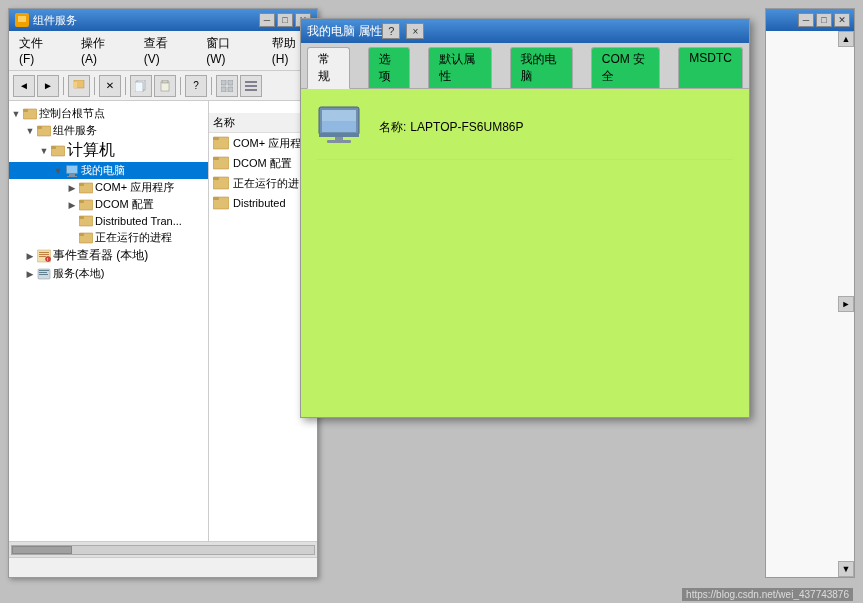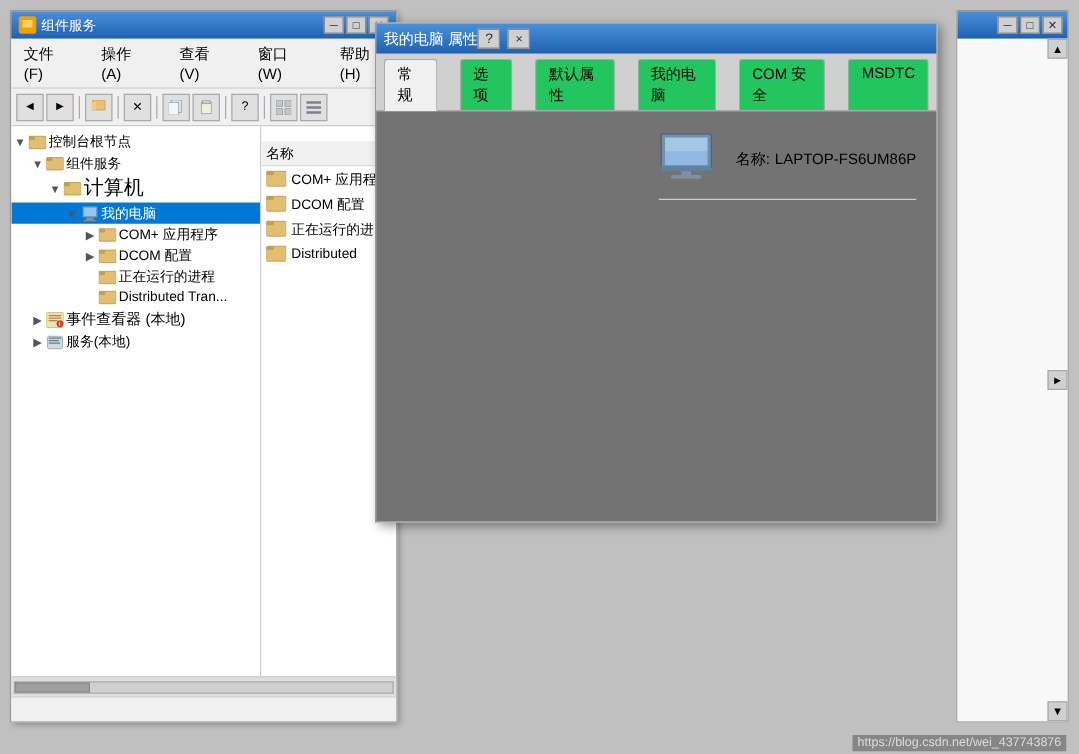--- a/index.html
+++ b/index.html
@@ -345,22 +345,21 @@
       z-index: 1;
       margin-bottom: -1px;
     }
 
     
     .dialog-content {
       flex: 1;
       padding: 16px;
       display: flex;
       flex-direction: column;
-      background: #737373;
-      align-items: flex-end;
+      background: #bef264;
     }
 
     .dialog-computer-row {
       display: flex;
       align-items: center;
       gap: 12px;
       padding-bottom: 10px;
       border-bottom: 1px solid #ccc;
     }
 
@@ -541,30 +540,30 @@
             </svg>
           <span style="margin-left:2px;font-size:11px;">DCOM 配置</span>
         </div>
         <div class="tree-item">
           <span class="tree-indent" style="width:56px;"></span>
           <span class="tree-expand" style="visibility:hidden;"> </span>
           <svg class="icon-svg" viewBox="0 0 14 14">
               <rect x="0" y="2" width="14" height="10" fill="#e0c070" stroke="#b08030" stroke-width="0.5" rx="1"></rect>
               <rect x="0" y="2" width="5" height="3" fill="#c0a050" rx="1"></rect>
             </svg>
-          <span style="margin-left:2px;font-size:11px;">正在运行的进程</span>
+          <span style="margin-left:2px;font-size:11px;">Distributed Tran...</span>
         </div>
         <div class="tree-item">
           <span class="tree-indent" style="width:56px;"></span>
           <span class="tree-expand" style="visibility:hidden;"> </span>
           <svg class="icon-svg" viewBox="0 0 14 14">
               <rect x="0" y="2" width="14" height="10" fill="#e0c070" stroke="#b08030" stroke-width="0.5" rx="1"></rect>
               <rect x="0" y="2" width="5" height="3" fill="#c0a050" rx="1"></rect>
             </svg>
-          <span style="margin-left:2px;font-size:11px;">Distributed Tran...</span>
+          <span style="margin-left:2px;font-size:11px;">正在运行的进程</span>
         </div>
         <div class="tree-item">
           <span class="tree-indent" style="width:14px;"></span>
           <span class="tree-expand">▶</span>
           <svg class="icon-svg" viewBox="0 0 14 14">
             <rect x="0" y="1" width="14" height="12" fill="#f0e0b0" stroke="#c0a060" stroke-width="0.5" rx="1"></rect>
             <rect x="2" y="3" width="10" height="1" fill="#c08040"></rect>
             <rect x="2" y="5" width="10" height="1" fill="#c08040"></rect>
             <rect x="2" y="7" width="7" height="1" fill="#c08040"></rect>
             <circle cx="11" cy="10" r="2.5" fill="#e04040" stroke="#a02020" stroke-width="0.5"></circle>

